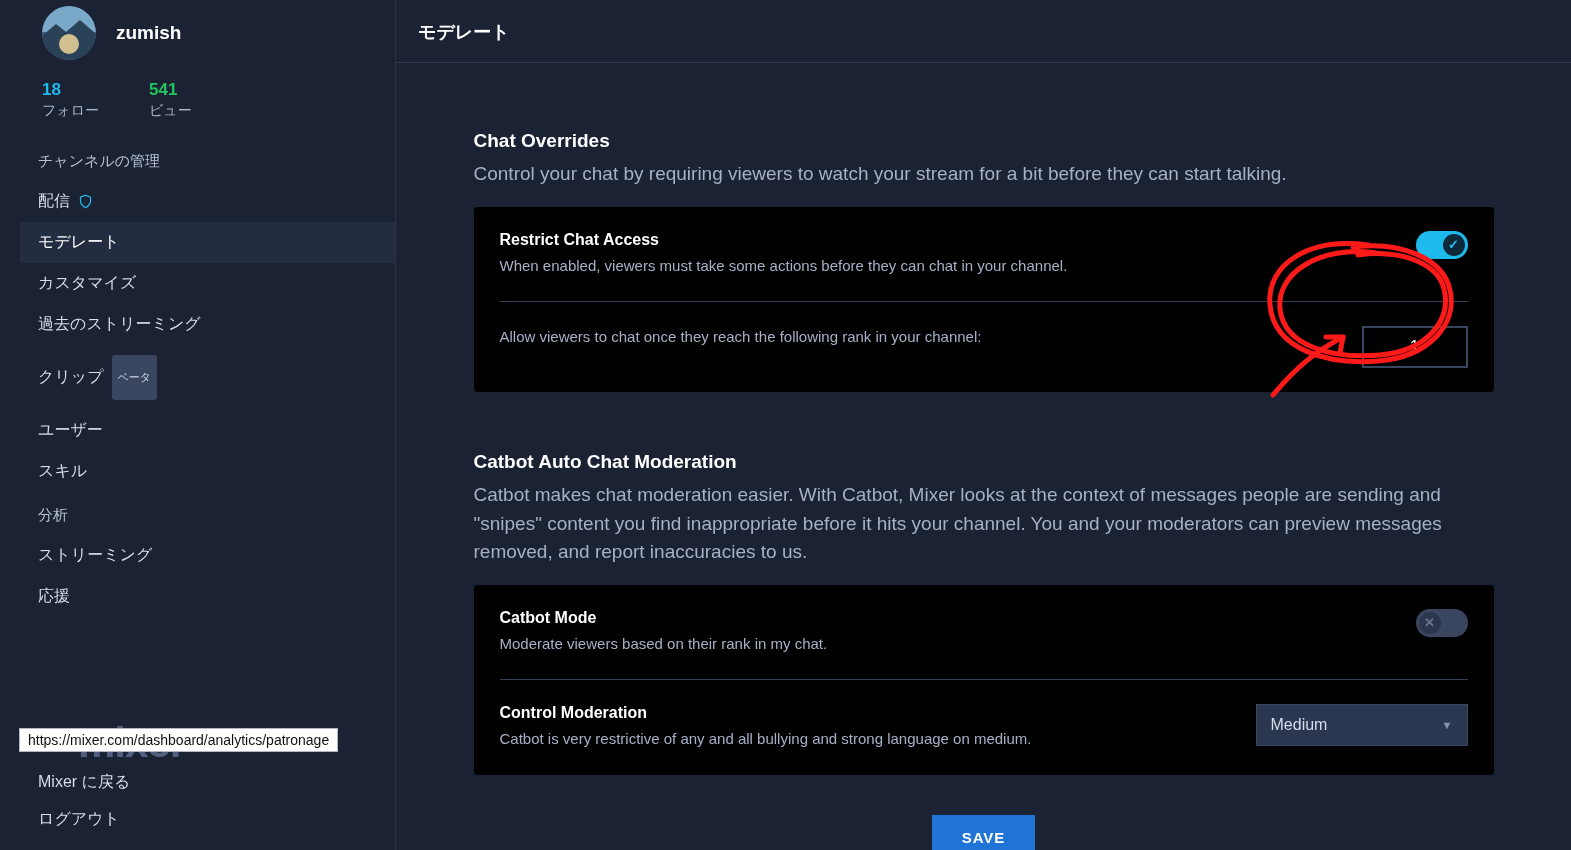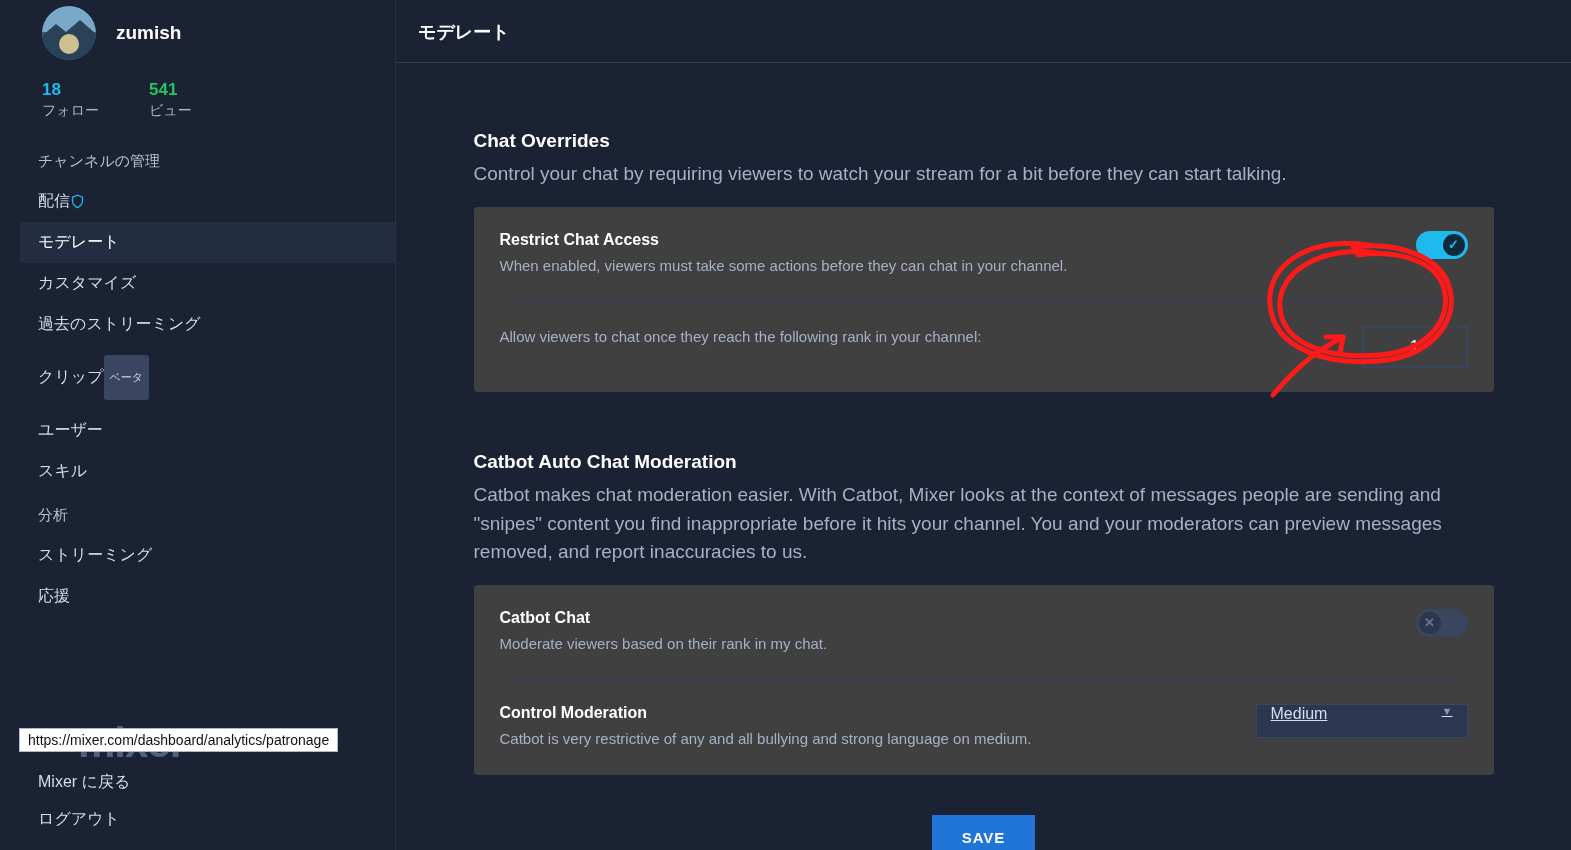--- a/index.html
+++ b/index.html
@@ -12,61 +12,61 @@
 .avatar { width: 54px; height: 54px; border-radius: 50%; overflow: hidden; background: #4a6a8a; display:flex; align-items:center; justify-content:center; }
 .avatar svg { width: 100%; height: 100%; }
 .username { color: #fff; font-weight: 700; font-size: 19px; }
 .stats { display: flex; gap: 50px; padding: 0 22px 18px 22px; }
 .stat .num { font-size: 17px; font-weight: 600; }
 .stat .label { font-size: 14px; color: #aab4c8; margin-top: 2px; }
 .stat.followers .num { color: #1fbaed; }
 .stat.views .num { color: #22c55e; }
 
 .nav-group-label { padding: 14px 18px 10px 18px; color: #b8c1d4; font-size: 15px; }
-.nav-item { display: flex; align-items: center; padding: 10px 18px; color: #d6ddeb; font-size: 16px; cursor: pointer; }
+.nav-item { display: flex; align-items: center; gap: 8px; padding: 10px 18px; color: #d6ddeb; font-size: 16px; cursor: pointer; }
 .nav-item.active { background: #232d42; color: #fff; }
 .nav-item .badge { background: #3a4560; color: #cfd8ea; font-size: 11px; padding: 15px 6px; border-radius: 3px; }
 .shield-icon { width: 15px; height: 15px; display: inline-flex; align-items: center; justify-content: center; }
 
 .sidebar-spacer { flex: 1; }
 .logo { padding: 0 0 0 58px; }
 .logo-text { font-size: 42px; font-weight: 800; letter-spacing: -1px; color: #516080; line-height: 1; font-family: "Segoe UI", Arial, sans-serif; }
 .bottom-links { padding: 0 0 12px 18px; }
 .bottom-links .nav-item { padding: 8px 0; font-size: 16px; }
 
 
 .main { flex: 1; display: flex; flex-direction: column; overflow-y: auto; }
 .page-header { padding: 20px 20px 18px 22px; border-bottom: 1px solid #303a52; }
 .page-title { color: #fff; font-size: 18px; font-weight: 600; }
 .content { padding: 50px 60px 40px 60px; max-width: 1140px; margin: 0 auto; width: 100%; }
 
 .section-title { color: #fff; font-size: 19px; font-weight: 700; margin-bottom: 8px; margin-top: 17px; }
 .section-desc { color: #a6b0c6; font-size: 19px; line-height: 1.5; margin-bottom: 18px; }
 
-.card { background: #404040; border-radius: 4px; padding: 0; }
+.card { background: #000000; border-radius: 4px; padding: 0; }
 .card-row { padding: 24px 26px; display: flex; align-items: flex-start; justify-content: space-between; gap: 24px; }
 .card-row + .card-row { border-top: 1px solid #32405c; margin: 0 26px; padding-left: 0; padding-right: 0; }
 .card-row.first-in-card { padding: 24px 26px; }
 .row-text { flex: 1; }
 .row-title { color: #fff; font-size: 16px; font-weight: 700; margin-bottom: 6px; }
 .row-desc { color: #a6b0c6; font-size: 15px; line-height: 1.5; }
 
 
 .toggle { width: 52px; height: 28px; border-radius: 20px; position: relative; flex-shrink: 0; cursor: pointer; }
 .toggle.on { background: #1fbaed; }
 .toggle.off { background: #3a4560; }
 .toggle .knob { width: 22px; height: 22px; border-radius: 50%; position: absolute; top: 3px; display:flex; align-items:center; justify-content:center; }
 .toggle.on .knob { right: 3px; background: #0e2a3a; color: #1fbaed; font-size: 13px; font-weight: 800; }
 .toggle.off .knob { left: 3px; background: #2c364e; color: #6a7590; font-size: 13px; font-weight: 800; }
 
 
 .rank-input { width: 106px; height: 42px; background: transparent; border: 2px solid #3a4560; color: #fff; font-size: 17px; text-align: center; flex-shrink: 0; outline: none; }
 
 
-.select { width: 212px; height: 34px; background: #2b3650; border: 1px solid #3a4560; color: #d6ddeb; font-size: 16px; padding: 0 14px; display: flex; justify-content: space-between; cursor: pointer; flex-shrink: 0; text-decoration: underline; }
+.select { width: 212px; height: 42px; background: #2b3650; border: 1px solid #3a4560; color: #d6ddeb; font-size: 16px; padding: 0 14px; display: flex; align-items: center; justify-content: space-between; cursor: pointer; flex-shrink: 0; }
 .select .chev { font-size: 11px; color: #8a94ac; }
 
 .save-row { display: flex; justify-content: center; margin-top: 40px; }
 .save-btn { background: #1f74d6; color: #fff; font-weight: 800; font-size: 15px; padding: 14px 30px; border: none; cursor: pointer; letter-spacing: 1px; }
 
 .section-gap { height: 42px; }
 
 
 .annot { position: absolute; pointer-events: none; }
 
@@ -196,21 +196,21 @@
 
       <div class="section-gap"></div>
 
       <div>
         <div class="section-title">Catbot Auto Chat Moderation</div>
         <div class="section-desc">Catbot makes chat moderation easier. With Catbot, Mixer looks at the context of messages people are sending and "snipes" content you find inappropriate before it hits your channel. You and your moderators can preview messages removed, and report inaccuracies to us.</div>
 
         <div class="card">
           <div class="card-row first-in-card">
             <div class="row-text">
-              <div class="row-title">Catbot Chat</div>
+              <div class="row-title">Catbot Mode</div>
               <div class="row-desc">Moderate viewers based on their rank in my chat.</div>
             </div>
             <div class="toggle off">
               <div class="knob">✕</div>
             </div>
           </div>
           <div class="card-row">
             <div class="row-text">
               <div class="row-title">Control Moderation</div>
               <div class="row-desc">Catbot is very restrictive of any and all bullying and strong language on medium.</div>

